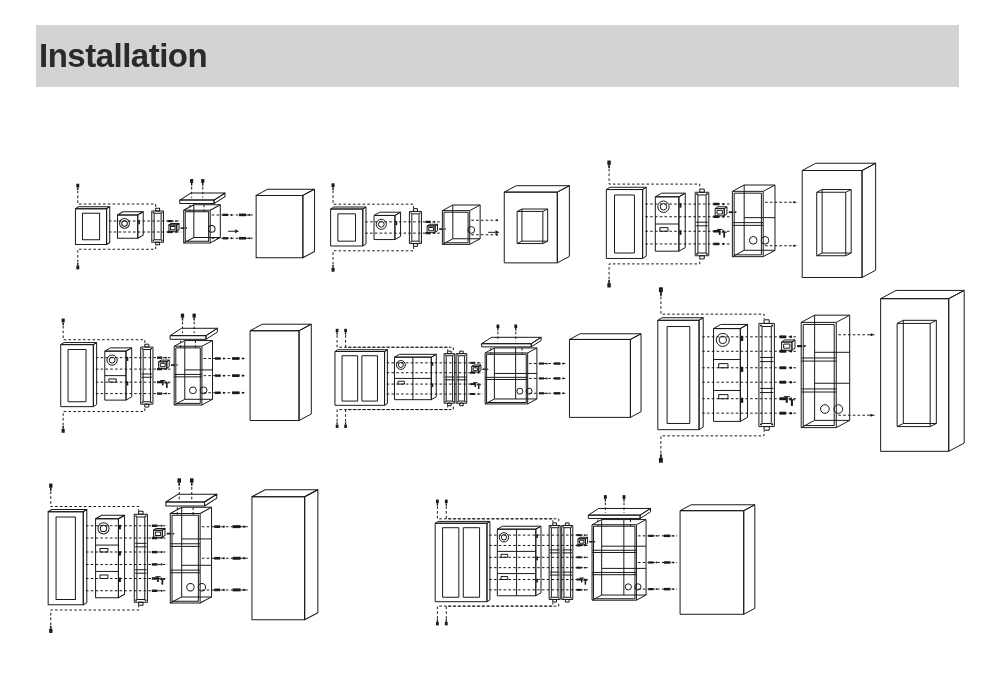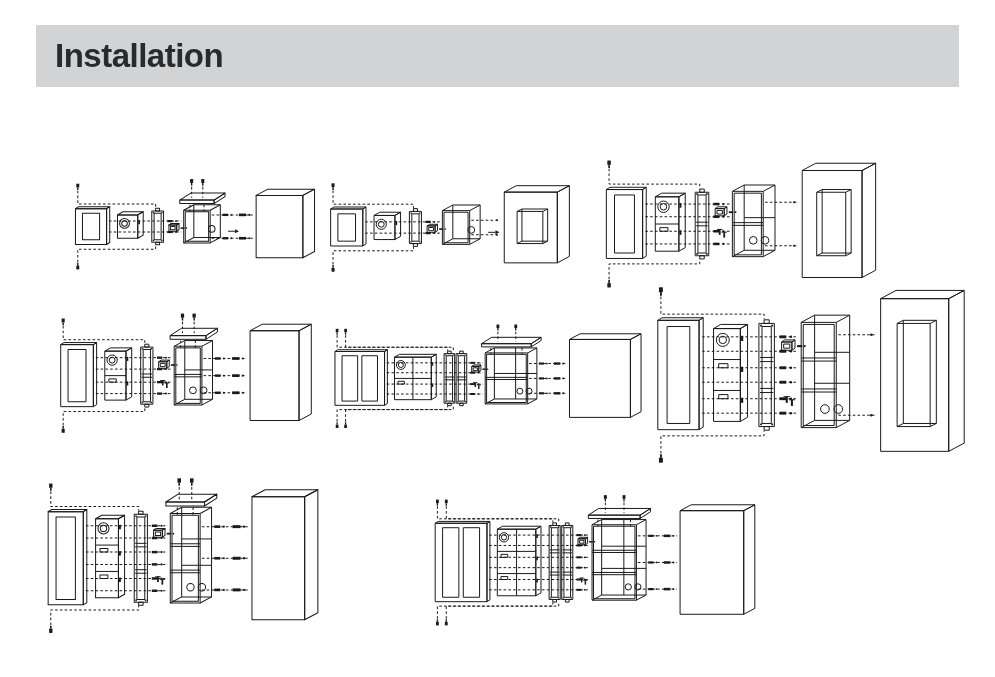--- a/index.html
+++ b/index.html
@@ -11,21 +11,21 @@
   *{box-sizing:border-box}
   html,body{margin:0;padding:0}
   body{
     width:995px;height:677px;position:relative;overflow:hidden;
     background:var(--page-bg);
     font-family:"Liberation Sans",sans-serif;
   }
   .header{
     position:absolute;left:36px;top:25px;width:923px;height:62px;
     background:var(--header-bg);
-    display:flex;align-items:center;padding-left:19px;
+    display:flex;align-items:center;padding-left:3px;
   }
   .title{
     margin:0;font-size:33px;font-weight:700;color:var(--title-text);
     letter-spacing:-0.5px;
   }
   .canvas{position:absolute;left:0;top:0;width:995px;height:677px;margin:0;padding:0}
   figure.diagram{position:absolute;margin:0;padding:0}
   figure.diagram svg{display:block;width:100%;height:100%}
   .diagram svg path,.diagram svg circle{
     stroke:var(--line);stroke-width:1;fill:none;

